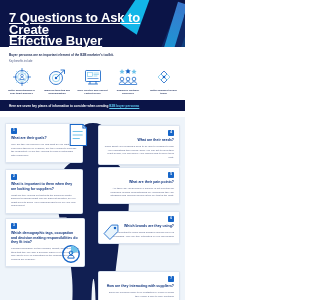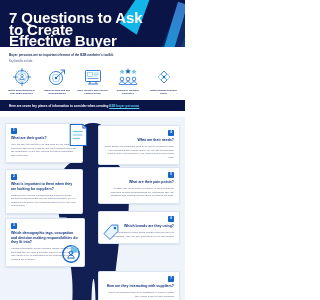--- a/index.html
+++ b/index.html
@@ -47,25 +47,26 @@
     width: 30px; height: 50px;
     background: #102a6b;
     transform: rotate(22deg);
     opacity: .85;
   }
   .title {
     position: absolute;
     left: 9px; top: 12px;
     width: 136px;
     color: #ffffff;
-    font-size: 15px;
+    font-size: 13px;
     font-weight: bold;
     line-height: 11.6px;
     letter-spacing: -0.1px;
     z-index: 5;
+    text-decoration: underline;
   }
   .title-line { display: block; }
 
   
   .intro {
     padding: 6px 9px 0 9px;
     background: #ffffff;
   }
   .intro-lead {
     font-size: 3.1px;

